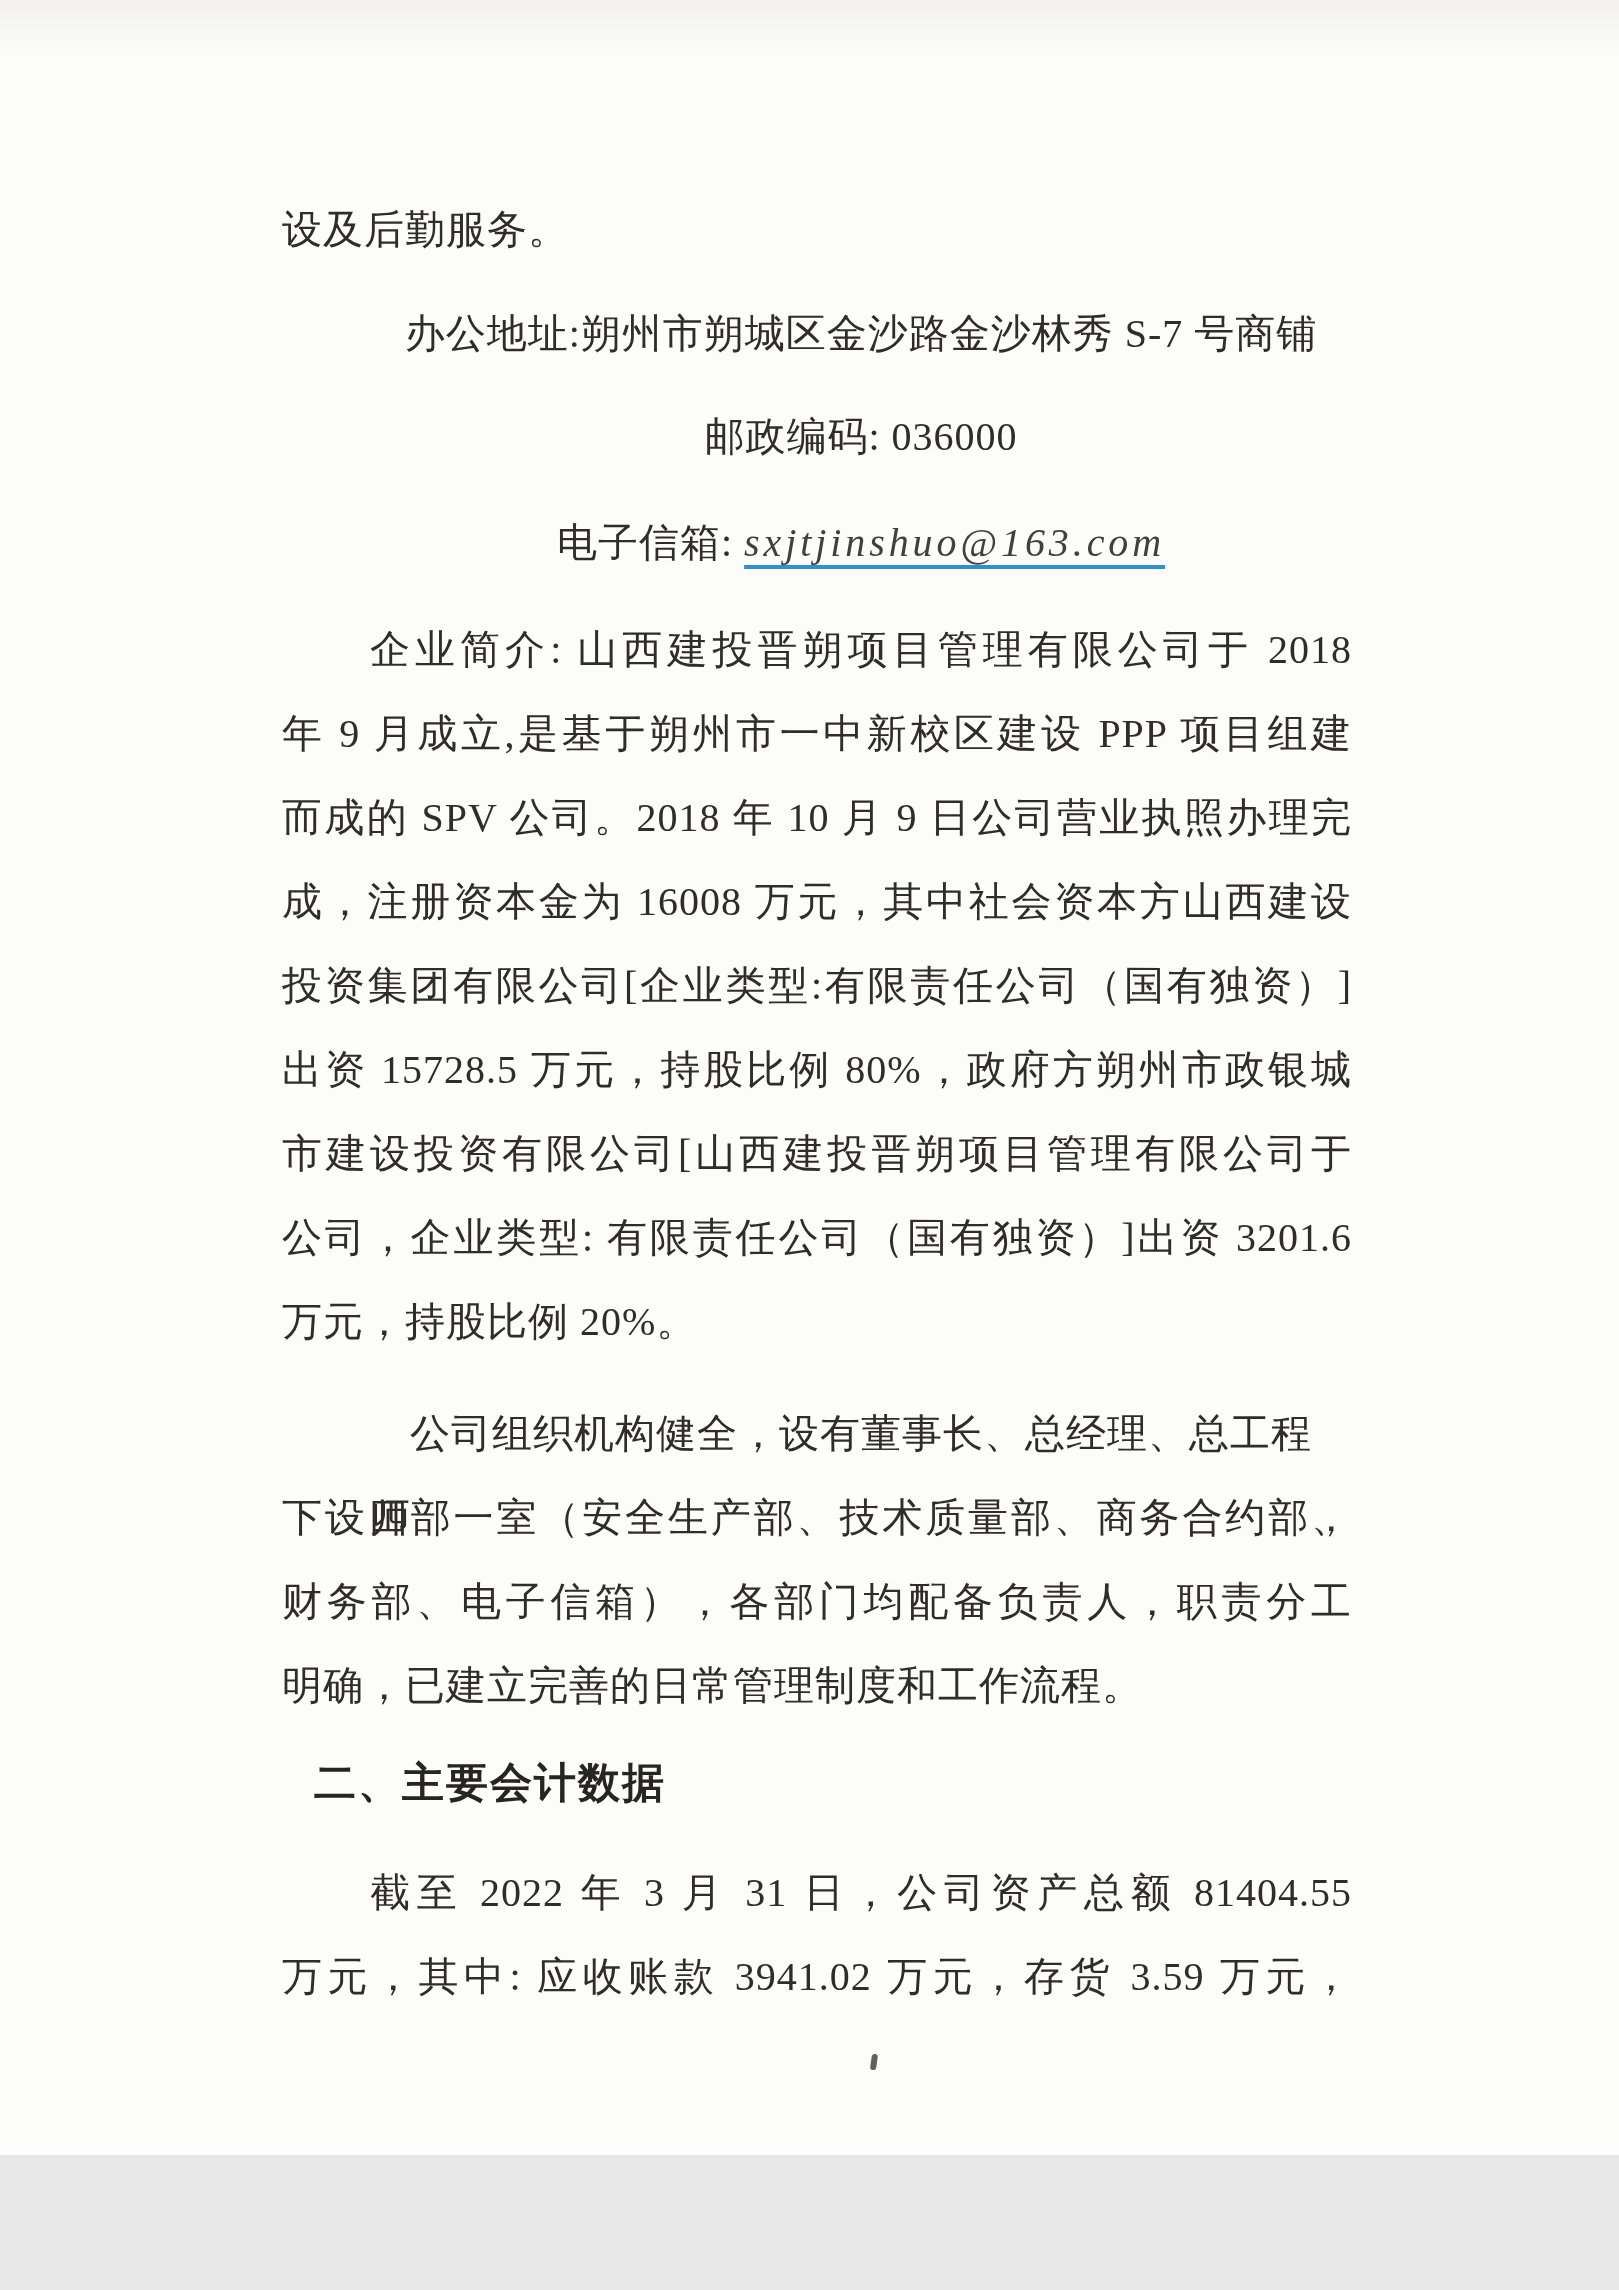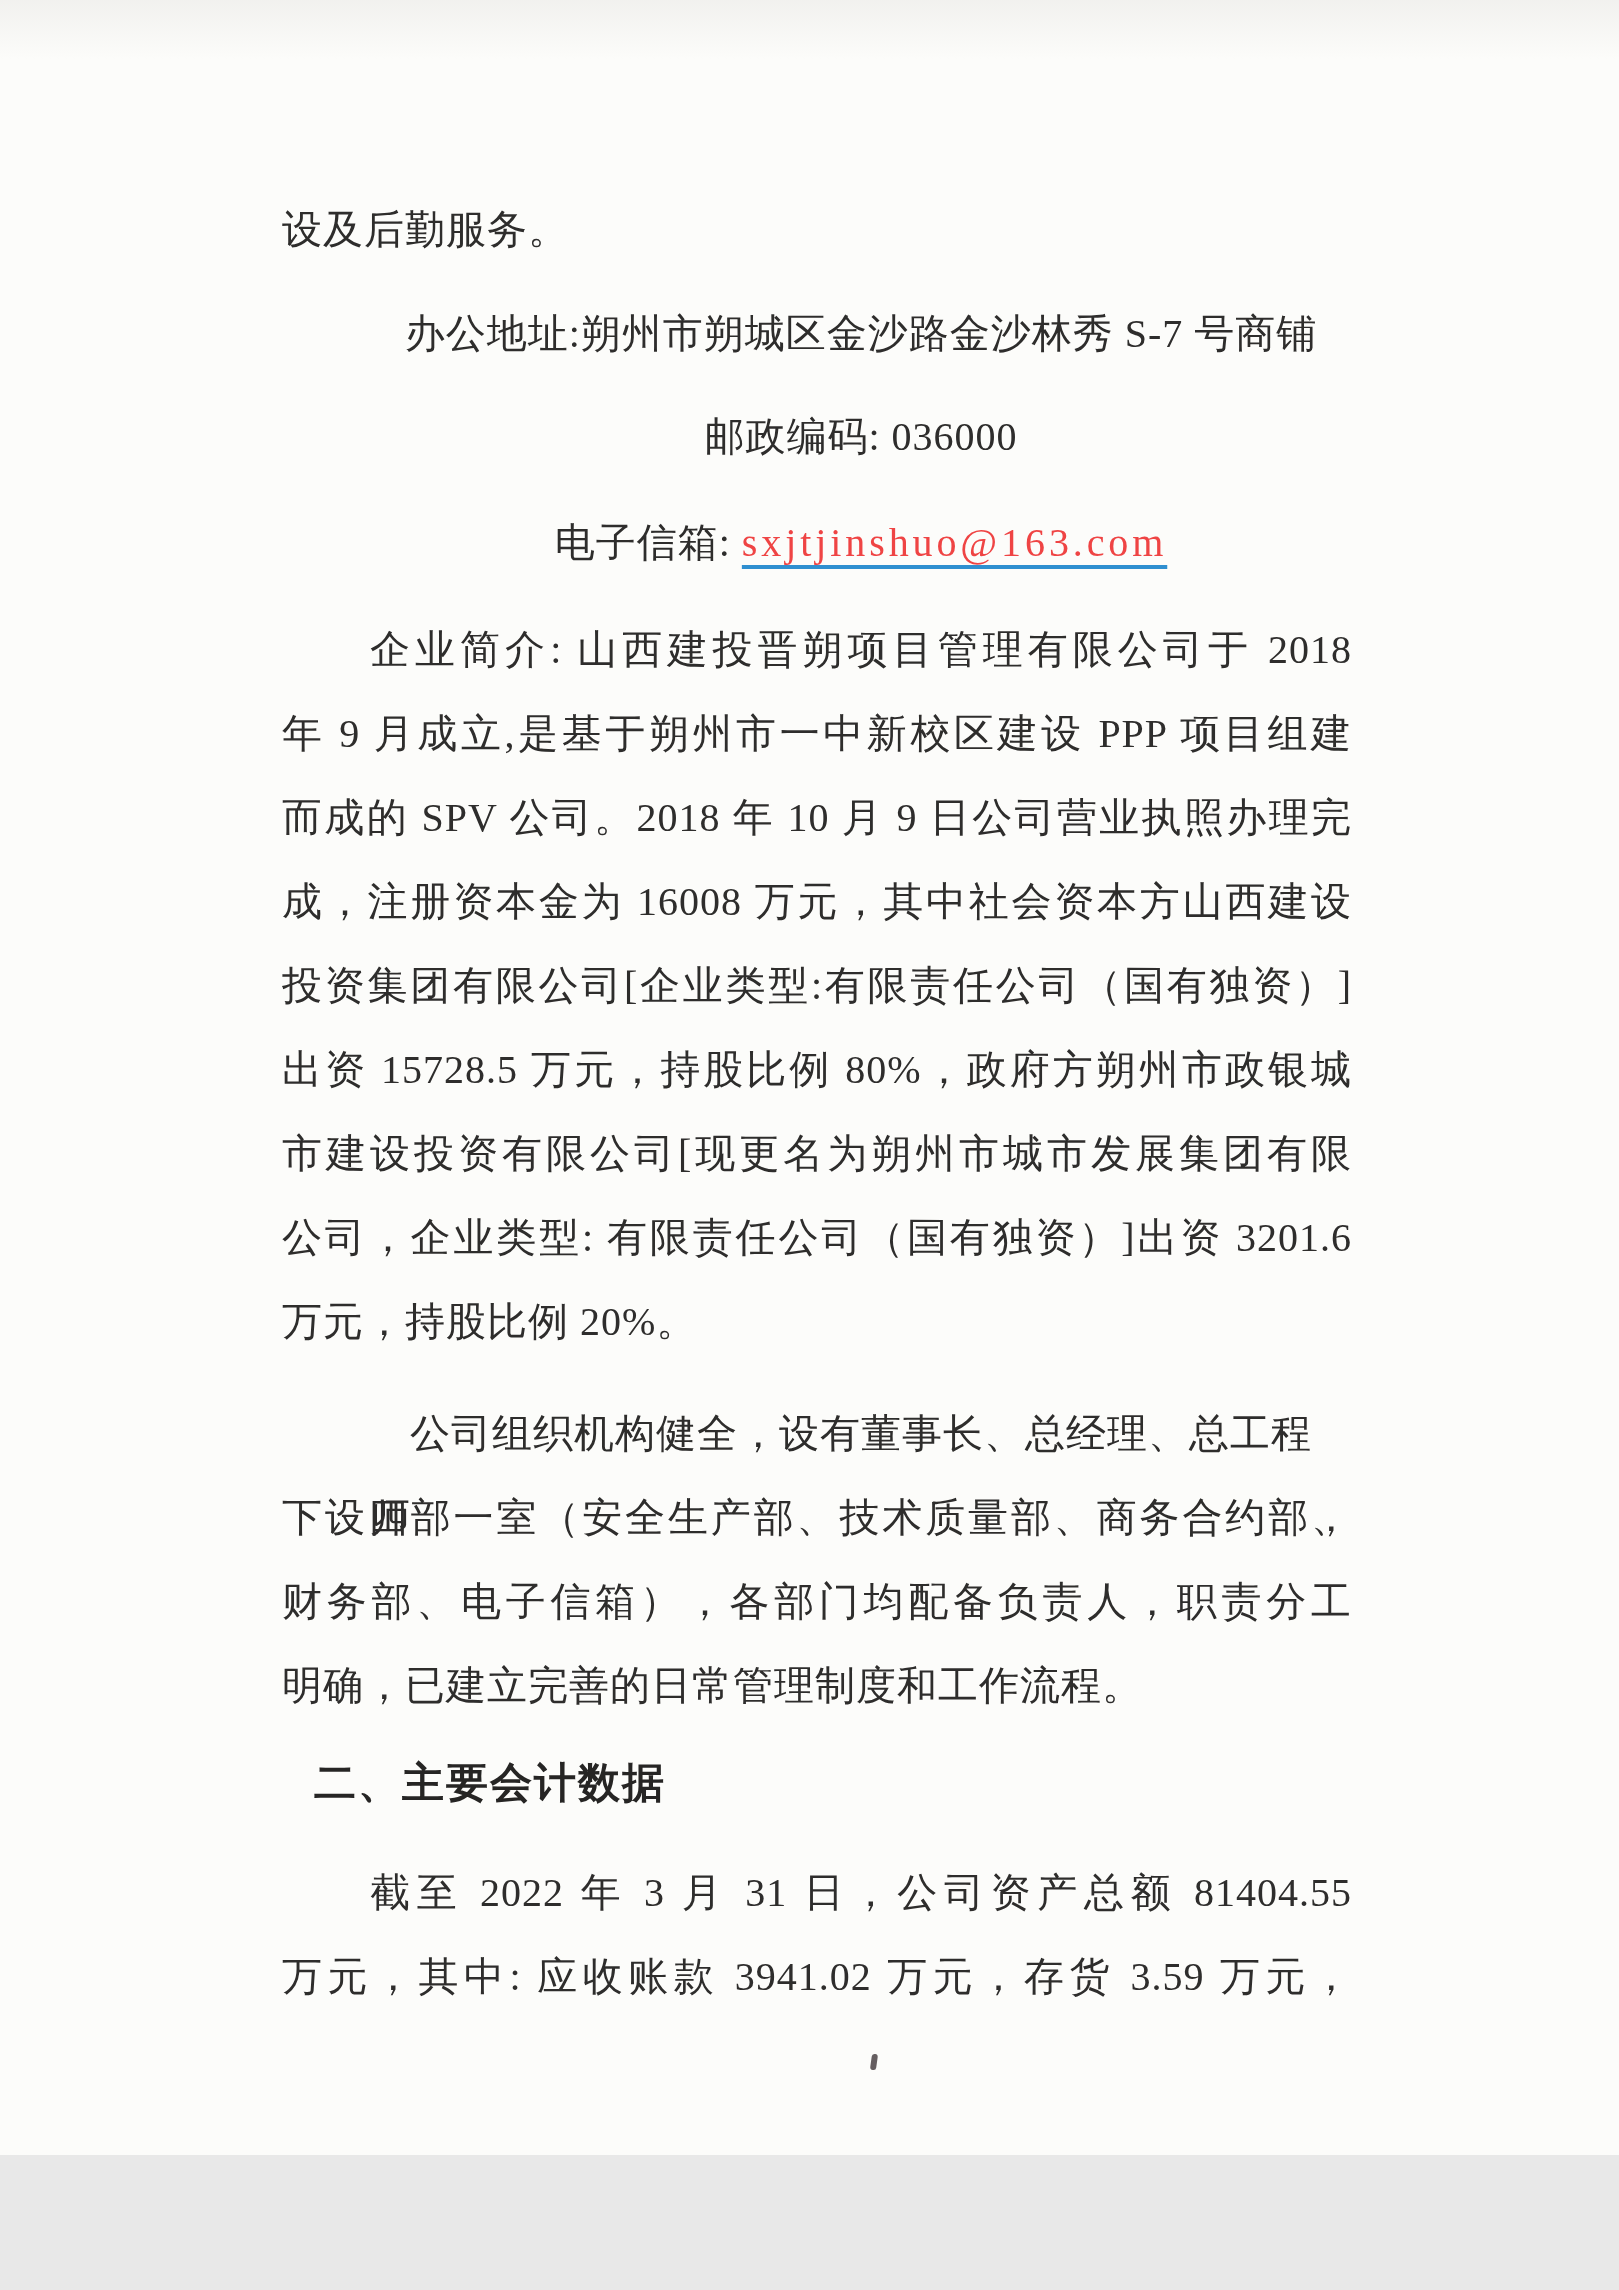--- a/index.html
+++ b/index.html
@@ -43,26 +43,27 @@
   .g14 { margin-top: 13.7px; margin-left: 32px; }
   .g26 { margin-top: 25.5px; }
   .heading {
     font-family: "Liberation Sans", "DejaVu Sans", sans-serif;
     font-weight: 700;
     font-size: 42px;
     color: #262524;
     letter-spacing: 2px;
   }
   .email-link {
-    color: #ef4444;
+    color: #404040;
     text-decoration: underline;
     text-decoration-color: #2f8fd0;
     text-underline-offset: 8.8px;
     letter-spacing: 3.9px;
     cursor: pointer;
+    font-style: italic;
   }
   .speck {
     position: absolute;
     left: 871px;
     top: 2054px;
     width: 5.9px;
     height: 15.7px;
     background: #4a4244;
     border-radius: 2.9px;
     transform: rotate(8deg);
@@ -84,21 +85,21 @@
     <div class="line indent g22">
       <span>电子信箱: </span><a class="email-link">sxjtjinshuo@163.com</a>
     </div>
 
     <div class="line indent just g24">企业简介: 山西建投晋朔项目管理有限公司于 2018</div>
     <div class="line just">年 9 月成立,是基于朔州市一中新校区建设 PPP 项目组建</div>
     <div class="line just">而成的 SPV 公司。2018 年 10 月 9 日公司营业执照办理完</div>
     <div class="line just">成，注册资本金为 16008 万元，其中社会资本方山西建设</div>
     <div class="line just">投资集团有限公司[企业类型:有限责任公司（国有独资）]</div>
     <div class="line just">出资 15728.5 万元，持股比例 80%，政府方朔州市政银城</div>
-    <div class="line just">市建设投资有限公司[现更名为朔州市城市发展集团有限</div>
+    <div class="line just">市建设投资有限公司[山西建投晋朔项目管理有限公司于</div>
     <div class="line just">公司，企业类型: 有限责任公司（国有独资）]出资 3201.6</div>
     <div class="line">万元，持股比例 20%。</div>
 
     <div class="line indent just g28">公司组织机构健全，设有董事长、总经理、总工程师，</div>
     <div class="line just">下设四部一室（安全生产部、技术质量部、商务合约部、</div>
     <div class="line just">财务部、电子信箱），各部门均配备负责人，职责分工</div>
     <div class="line">明确，已建立完善的日常管理制度和工作流程。</div>
 
     <div class="line heading g14">二、主要会计数据</div>
 

